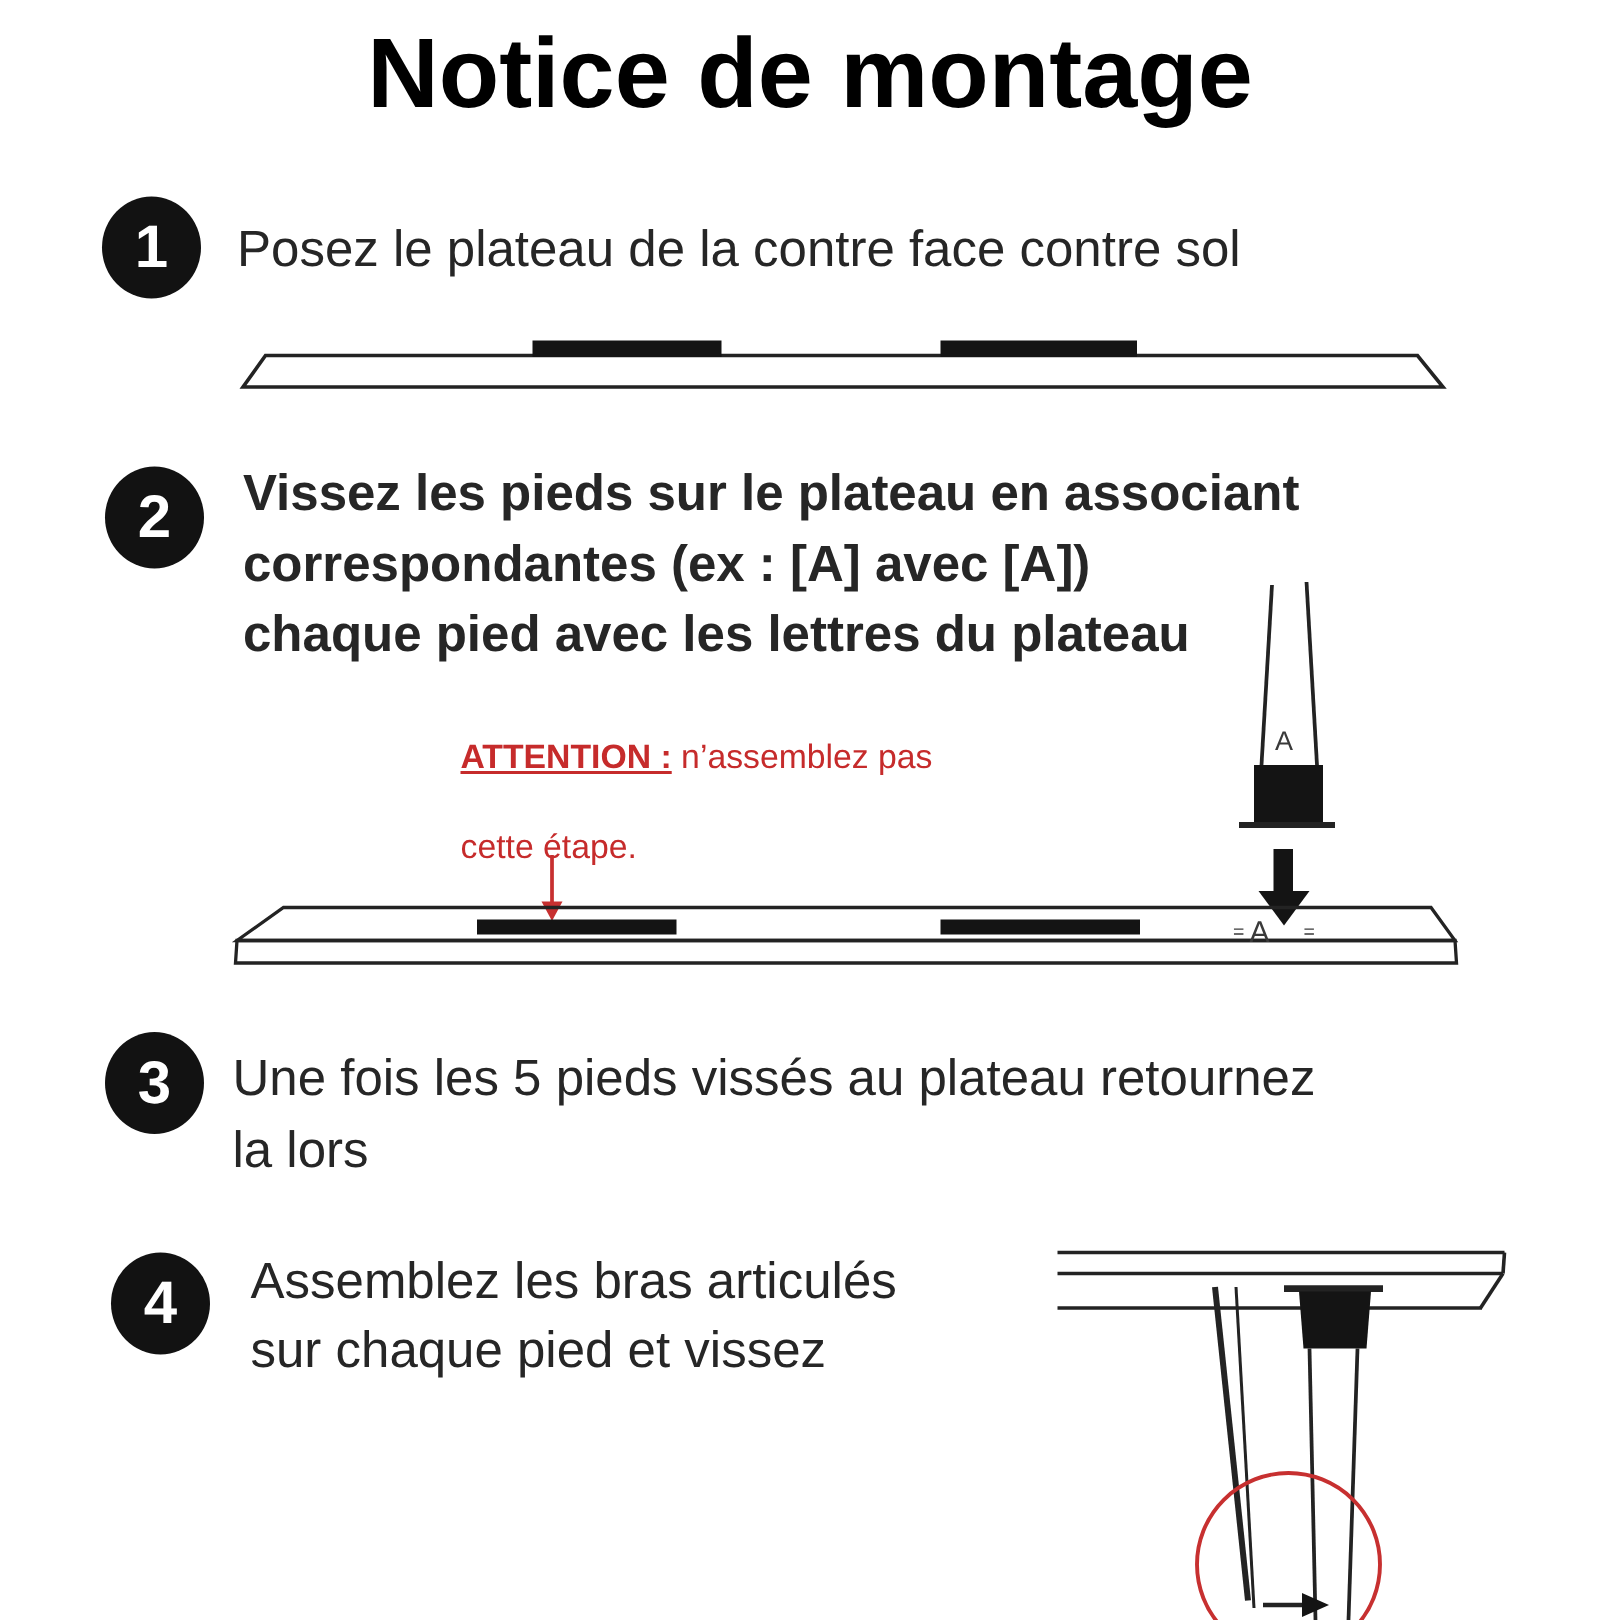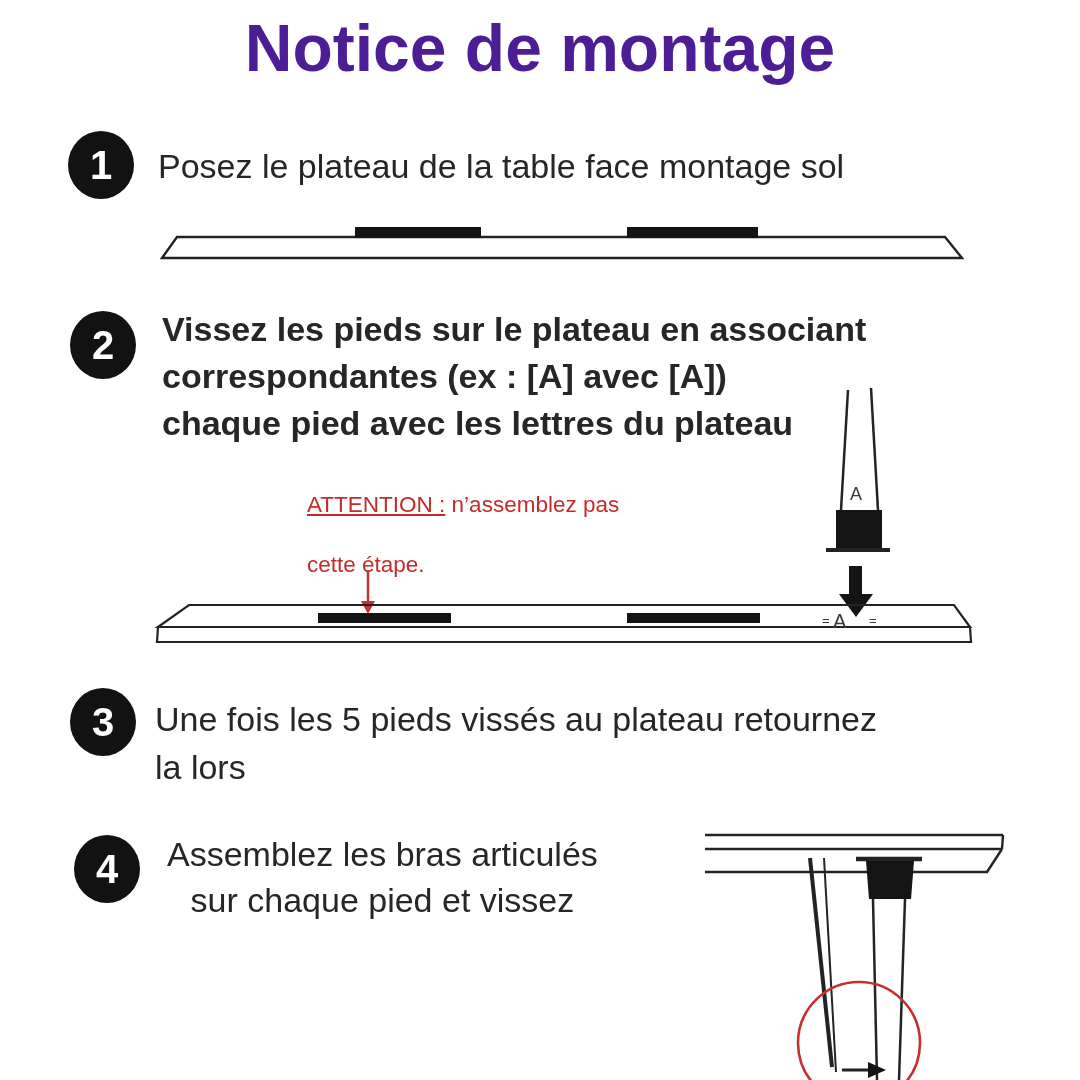--- a/index.html
+++ b/index.html
@@ -3,55 +3,55 @@
 <meta charset="utf-8">
 <style>
   html,body{margin:0;padding:0;background:#ffffff;}
   .page{
     position:relative;width:1080px;height:1080px;background:#ffffff;
     font-family:"Liberation Sans","DejaVu Sans",sans-serif;
     color:#262626;overflow:hidden;
   }
   .title{
     position:absolute;top:10px;left:0;width:100%;text-align:center;
-    font-size:66px;font-weight:700;color:#4c1d95;letter-spacing:0px;
+    font-size:66px;font-weight:700;color:#000000;letter-spacing:0px;
   }
   .badge{
     position:absolute;width:66px;height:68px;border-radius:50%;
     background:#121212;color:#ffffff;font-weight:700;font-size:40px;
     display:flex;align-items:center;justify-content:center;
   }
   .step-text{
     position:absolute;font-size:34px;color:#262626;line-height:47px;
     white-space:nowrap;
   }
   .warning{
     position:absolute;left:307px;top:490px;
     font-size:22.5px;line-height:30px;color:#c62b2b;white-space:nowrap;
   }
-  .warn-label{font-weight:400;text-decoration:underline;}
+  .warn-label{font-weight:700;text-decoration:underline;}
   svg{position:absolute;overflow:hidden;}
   .ink-stroke{stroke:#232323;fill:none;}
   .ink-fill{fill:#141414;}
   .red-stroke{stroke:#c73030;fill:none;}
   .red-fill{fill:#c73030;}
   .diagram-letter{fill:#3a3a3a;font-family:"Liberation Sans",sans-serif;}
 </style>
 </head>
 <body>
 
 <div class="page">
 
   <div class="title">Notice de montage</div>
 
   <div class="badge" style="left:68px;top:131px;">
     <span>1</span>
   </div>
   <div class="step-text" style="left:158px;top:143px;">
-    <div>Posez le plateau de la table face montage sol</div>
+    <div>Posez le plateau de la contre face contre sol</div>
   </div>
 
   <svg style="left:150px;top:220px;" width="820" height="50" viewBox="0 0 820 50">
     <polygon class="ink-stroke" stroke-width="2.4" fill="#ffffff" points="27,17 795,17 812,38 12,38"></polygon>
     <rect class="ink-fill" x="205" y="7" width="126" height="11"></rect>
     <rect class="ink-fill" x="477" y="7" width="131" height="11"></rect>
   </svg>
 
   <div class="badge" style="left:70px;top:311px;">
     <span>2</span>
@@ -96,21 +96,21 @@
     <span>3</span>
   </div>
   <div class="step-text" style="left:155px;top:695px;line-height:48px;">
     <div>Une fois les 5 pieds vissés au plateau retournez</div>
     <div>la lors</div>
   </div>
 
   <div class="badge" style="left:74px;top:835px;">
     <span>4</span>
   </div>
-  <div class="step-text" style="left:167px;top:831px;line-height:46px;text-align:center;">
+  <div class="step-text" style="left:167px;top:831px;line-height:46px;">
     <div>Assemblez les bras articulés</div>
     <div>sur chaque pied et vissez</div>
   </div>
 
   <svg style="left:690px;top:825px;" width="390" height="255" viewBox="0 0 390 255">
 
     <line class="ink-stroke" stroke-width="2.4" x1="15" y1="10" x2="313" y2="10"></line>
     <line class="ink-stroke" stroke-width="2.4" x1="15" y1="24" x2="312" y2="24"></line>
     <line class="ink-stroke" stroke-width="2.4" x1="15" y1="47" x2="298" y2="47"></line>
     <line class="ink-stroke" stroke-width="2.4" x1="313" y1="10" x2="312" y2="24"></line>

